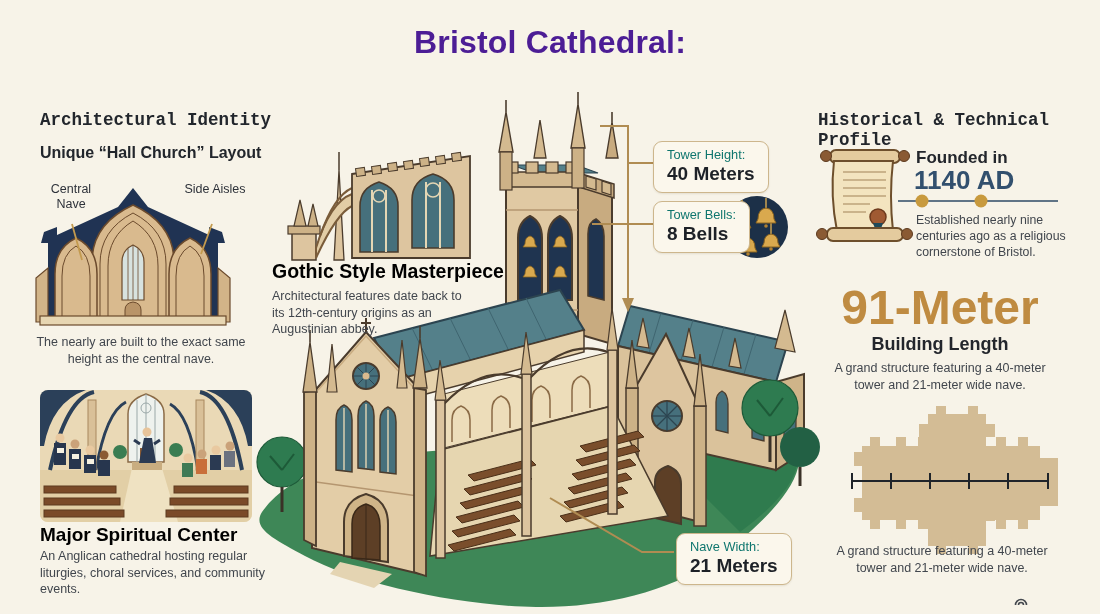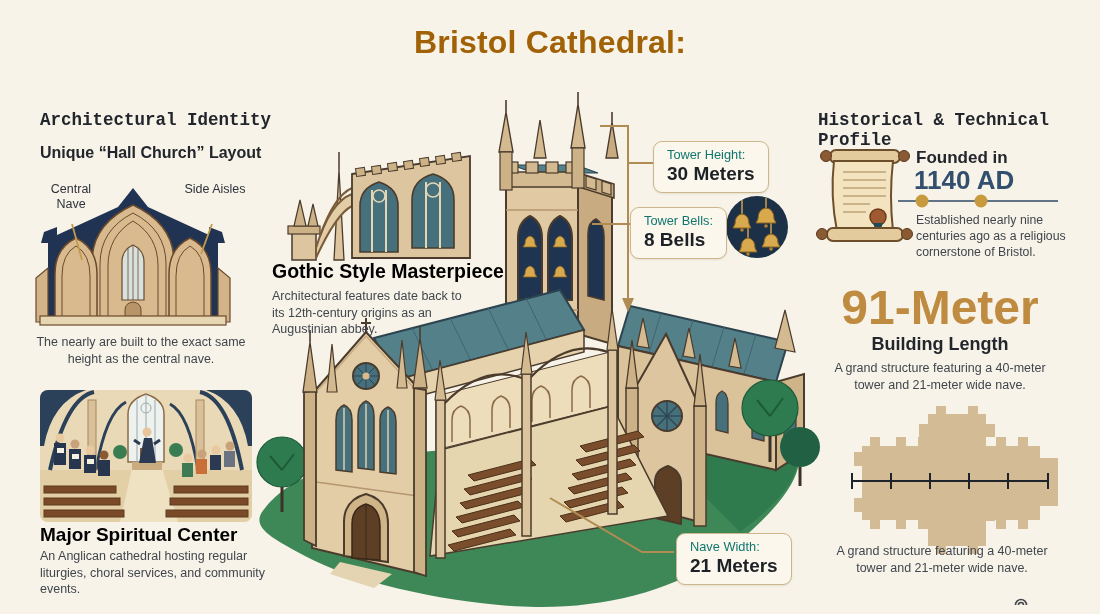--- a/index.html
+++ b/index.html
@@ -1,20 +1,20 @@
 <!DOCTYPE html>
 <html><head>
 <meta charset="utf-8">
 <style>
   html,body{margin:0;padding:0;background:#f7f3e8;}
   #page{position:relative;width:1100px;height:614px;background:#f7f3e8;overflow:hidden;
         font-family:"Liberation Sans",sans-serif;color:#23262c;}
   .art{position:absolute;left:0;top:0;z-index:0;}
   .txt{position:absolute;z-index:2;}
-  .title{top:24px;left:0;width:100%;text-align:center;font-size:32px;font-weight:800;color:#a16207;letter-spacing:.2px;}
+  .title{top:24px;left:0;width:100%;text-align:center;font-size:32px;font-weight:800;color:#4c1d95;letter-spacing:.2px;}
   .subtitle{top:62px;left:0;width:100%;text-align:center;font-size:21px;font-weight:400;color:#35393f;}
   .h-section{font-size:17.5px;font-weight:700;color:#22262c;font-family:Liberation Mono, monospace;}
   .h-sub{font-size:16px;font-weight:700;color:#22262c;}
   .h-block{font-size:19px;font-weight:700;color:#000000;}
   .body-text{font-size:12.5px;line-height:1.32;color:#41464d;}
   .small-label{font-size:12.5px;line-height:1.22;color:#2e323a;text-align:center;}
   .arch-identity{left:40px;top:110px;}
   .hall-layout{left:40px;top:144px;}
   .label-central{left:38px;top:182px;width:66px;}
   .label-side{left:182px;top:182px;width:66px;}
@@ -29,21 +29,21 @@
   .founded-text{left:916px;top:212px;width:160px;font-size:12.3px;}
   .meter-value{left:818px;top:280px;width:244px;text-align:center;font-size:48px;font-weight:800;color:#bf8b41;}
   .meter-label{left:818px;top:334px;width:244px;text-align:center;font-size:18px;font-weight:700;}
   .meter-text{left:824px;top:360px;width:232px;text-align:center;}
   .plan-caption{left:826px;top:543px;width:232px;text-align:center;}
   .callout{position:absolute;z-index:2;background:#fbf7ec;border:1.5px solid #cdb68c;border-radius:9px;
            padding:5px 13px 6px;box-shadow:0 1px 2px rgba(90,70,40,.12);}
   .callout .lab{font-size:12.8px;color:#0f766e;line-height:1.25;}
   .callout .val{font-size:19px;font-weight:700;color:#1d2127;line-height:1.2;}
   .co-height{left:653px;top:141px;}
-  .co-bells{left:630px;top:201px;margin-top:6px;}
+  .co-bells{left:653px;top:201px;}
   .co-nave{left:676px;top:533px;}
   .watermark{left:1030px;top:592px;font-size:11.5px;font-weight:600;color:#3f444b;z-index:2;margin-top:44px;}
   .wm-icon{position:absolute;left:1014px;top:594px;z-index:2;}
 </style>
 </head>
 <body>
 
 <div id="page">
 
 <svg class="art" width="1100" height="614" viewBox="0 0 1100 614">
@@ -409,21 +409,21 @@
 <div class="txt small-label label-side">Side Aisles</div>
 <div class="txt body-text cross-caption">The nearly are built to the exact same height as the central nave.</div>
 <div class="txt h-block spiritual-heading">Major Spiritual Center</div>
 <div class="txt body-text spiritual-text">An Anglican cathedral hosting regular liturgies, choral services, and community events.</div>
 
 <div class="txt h-block gothic-heading">Gothic Style Masterpiece</div>
 <div class="txt body-text gothic-text">Architectural features date back to its 12th-century origins as an Augustinian abbey.</div>
 
 <div class="callout co-height">
   <div class="lab">Tower Height:</div>
-  <div class="val">30 Meters</div>
+  <div class="val">40 Meters</div>
 </div>
 <div class="callout co-bells">
   <div class="lab">Tower Bells:</div>
   <div class="val">8 Bells</div>
 </div>
 <div class="callout co-nave">
   <div class="lab">Nave Width:</div>
   <div class="val">21 Meters</div>
 </div>
 

